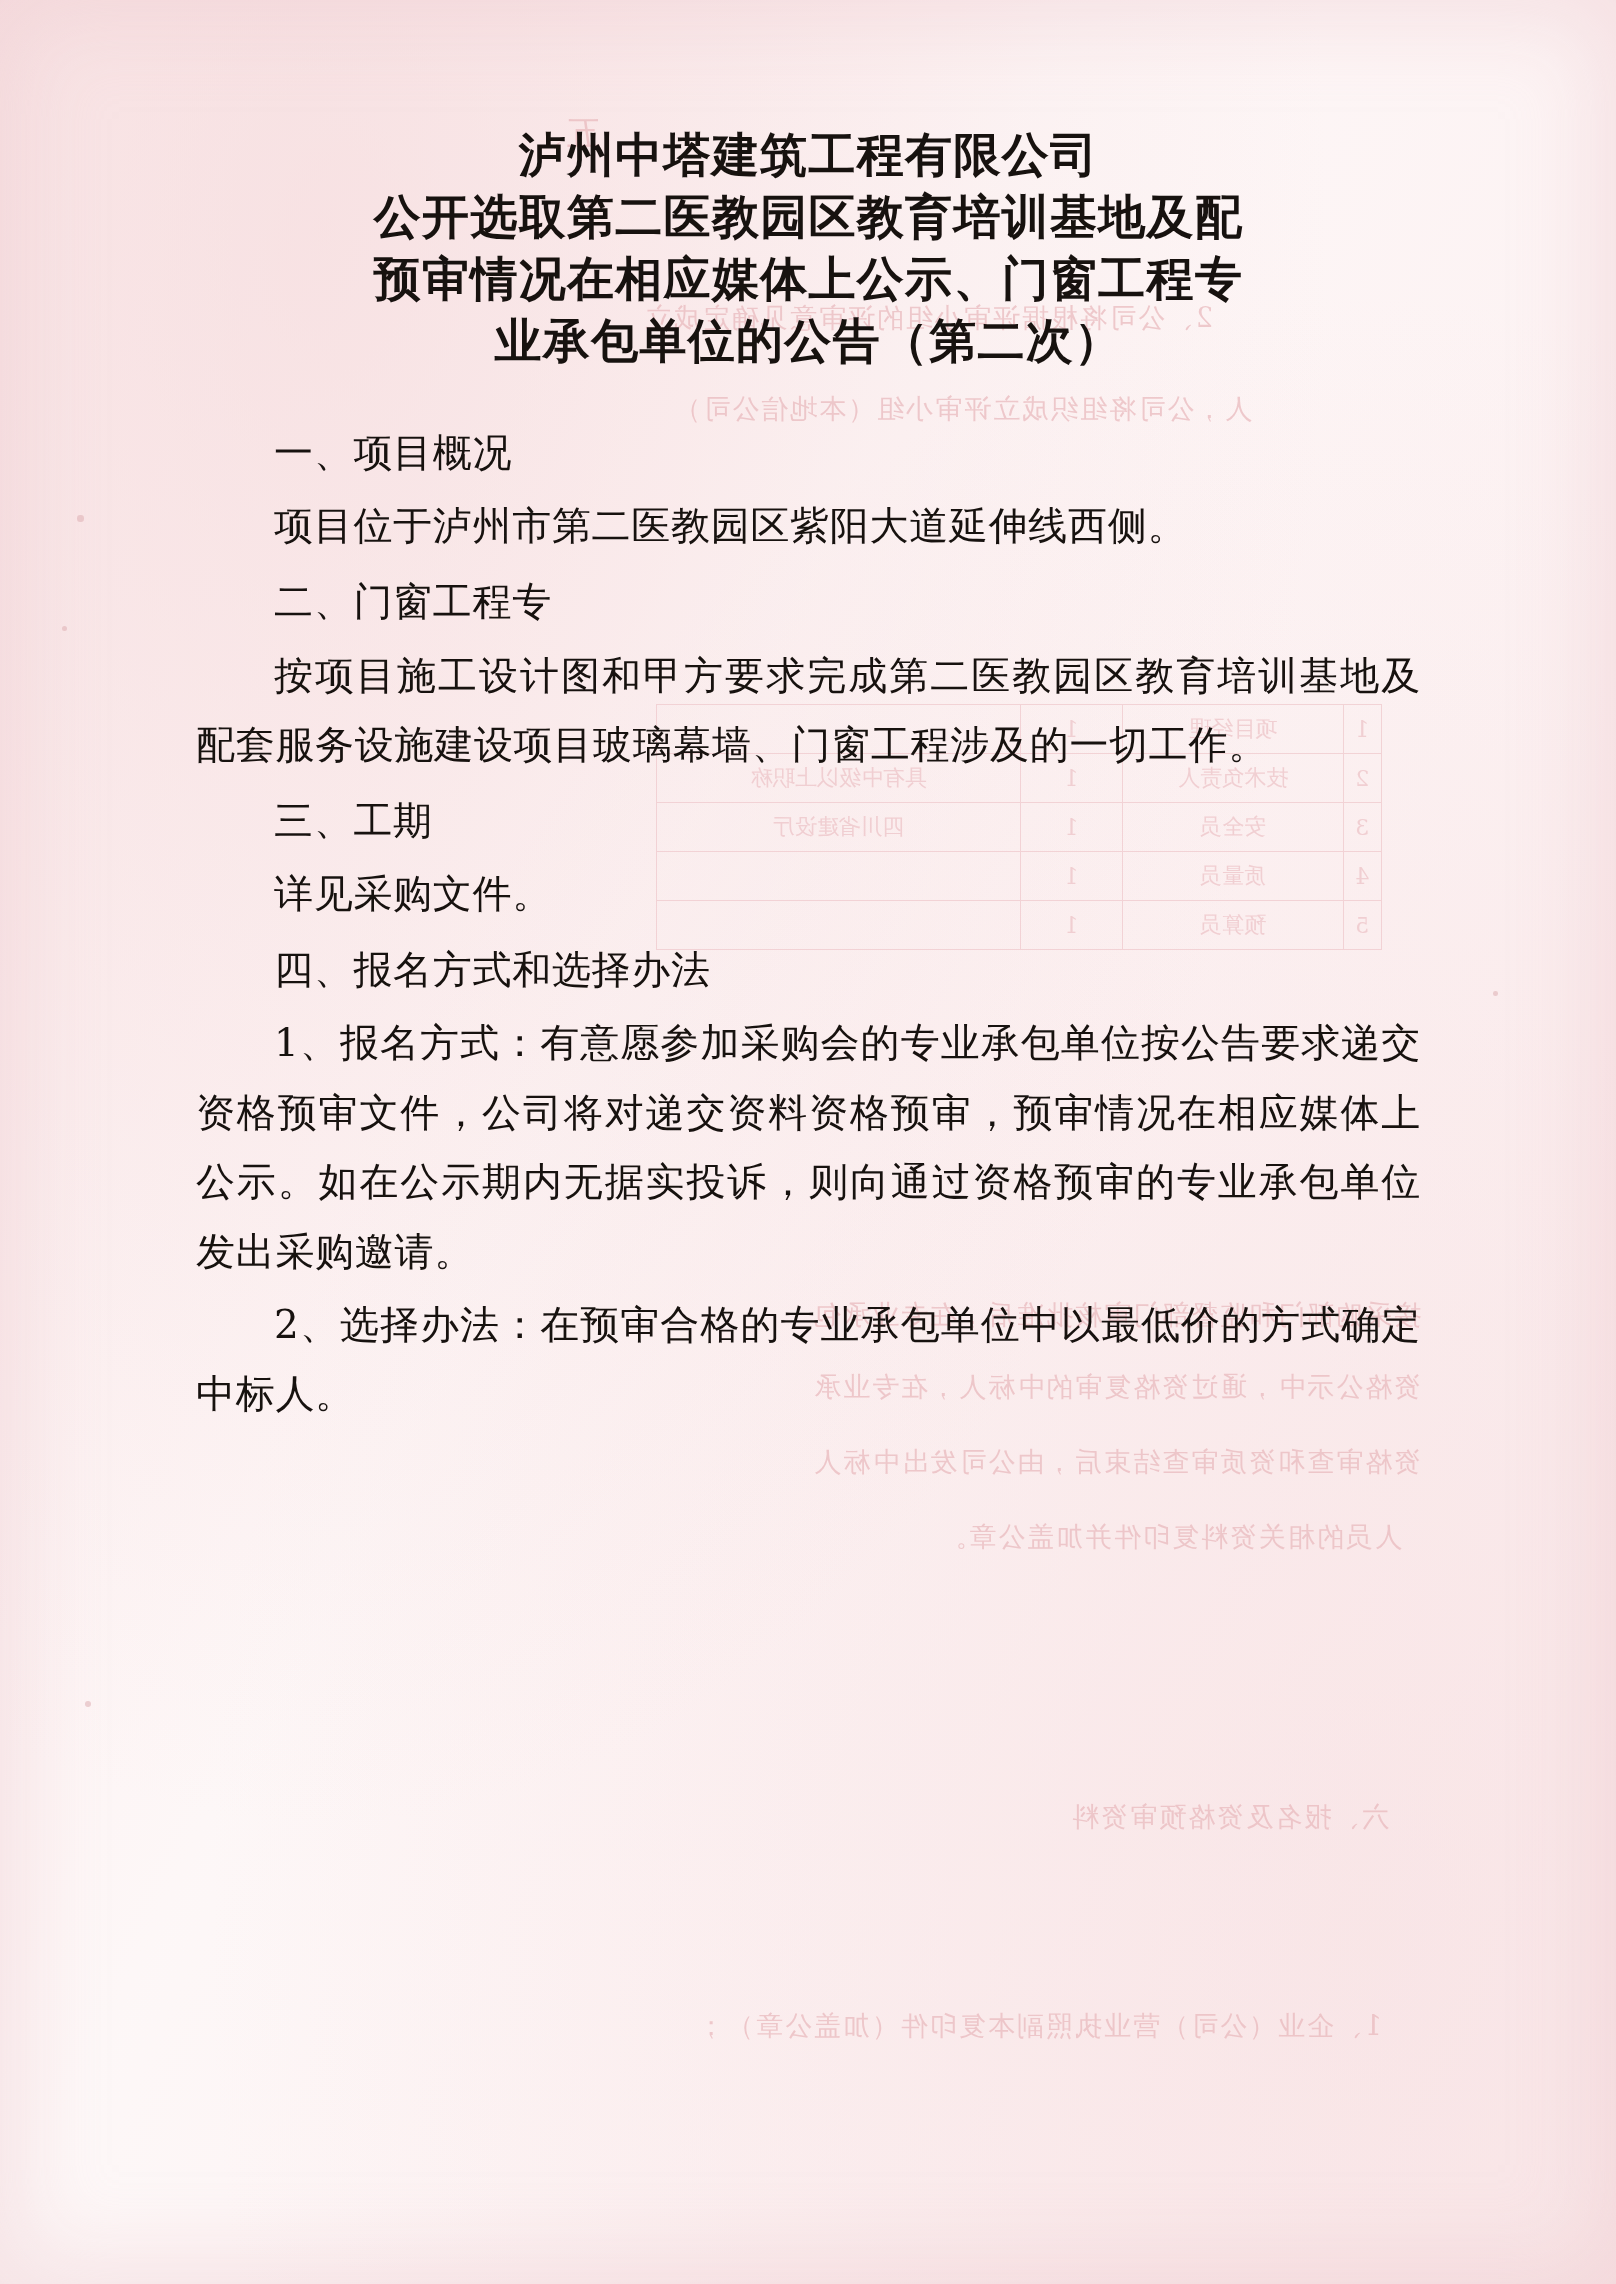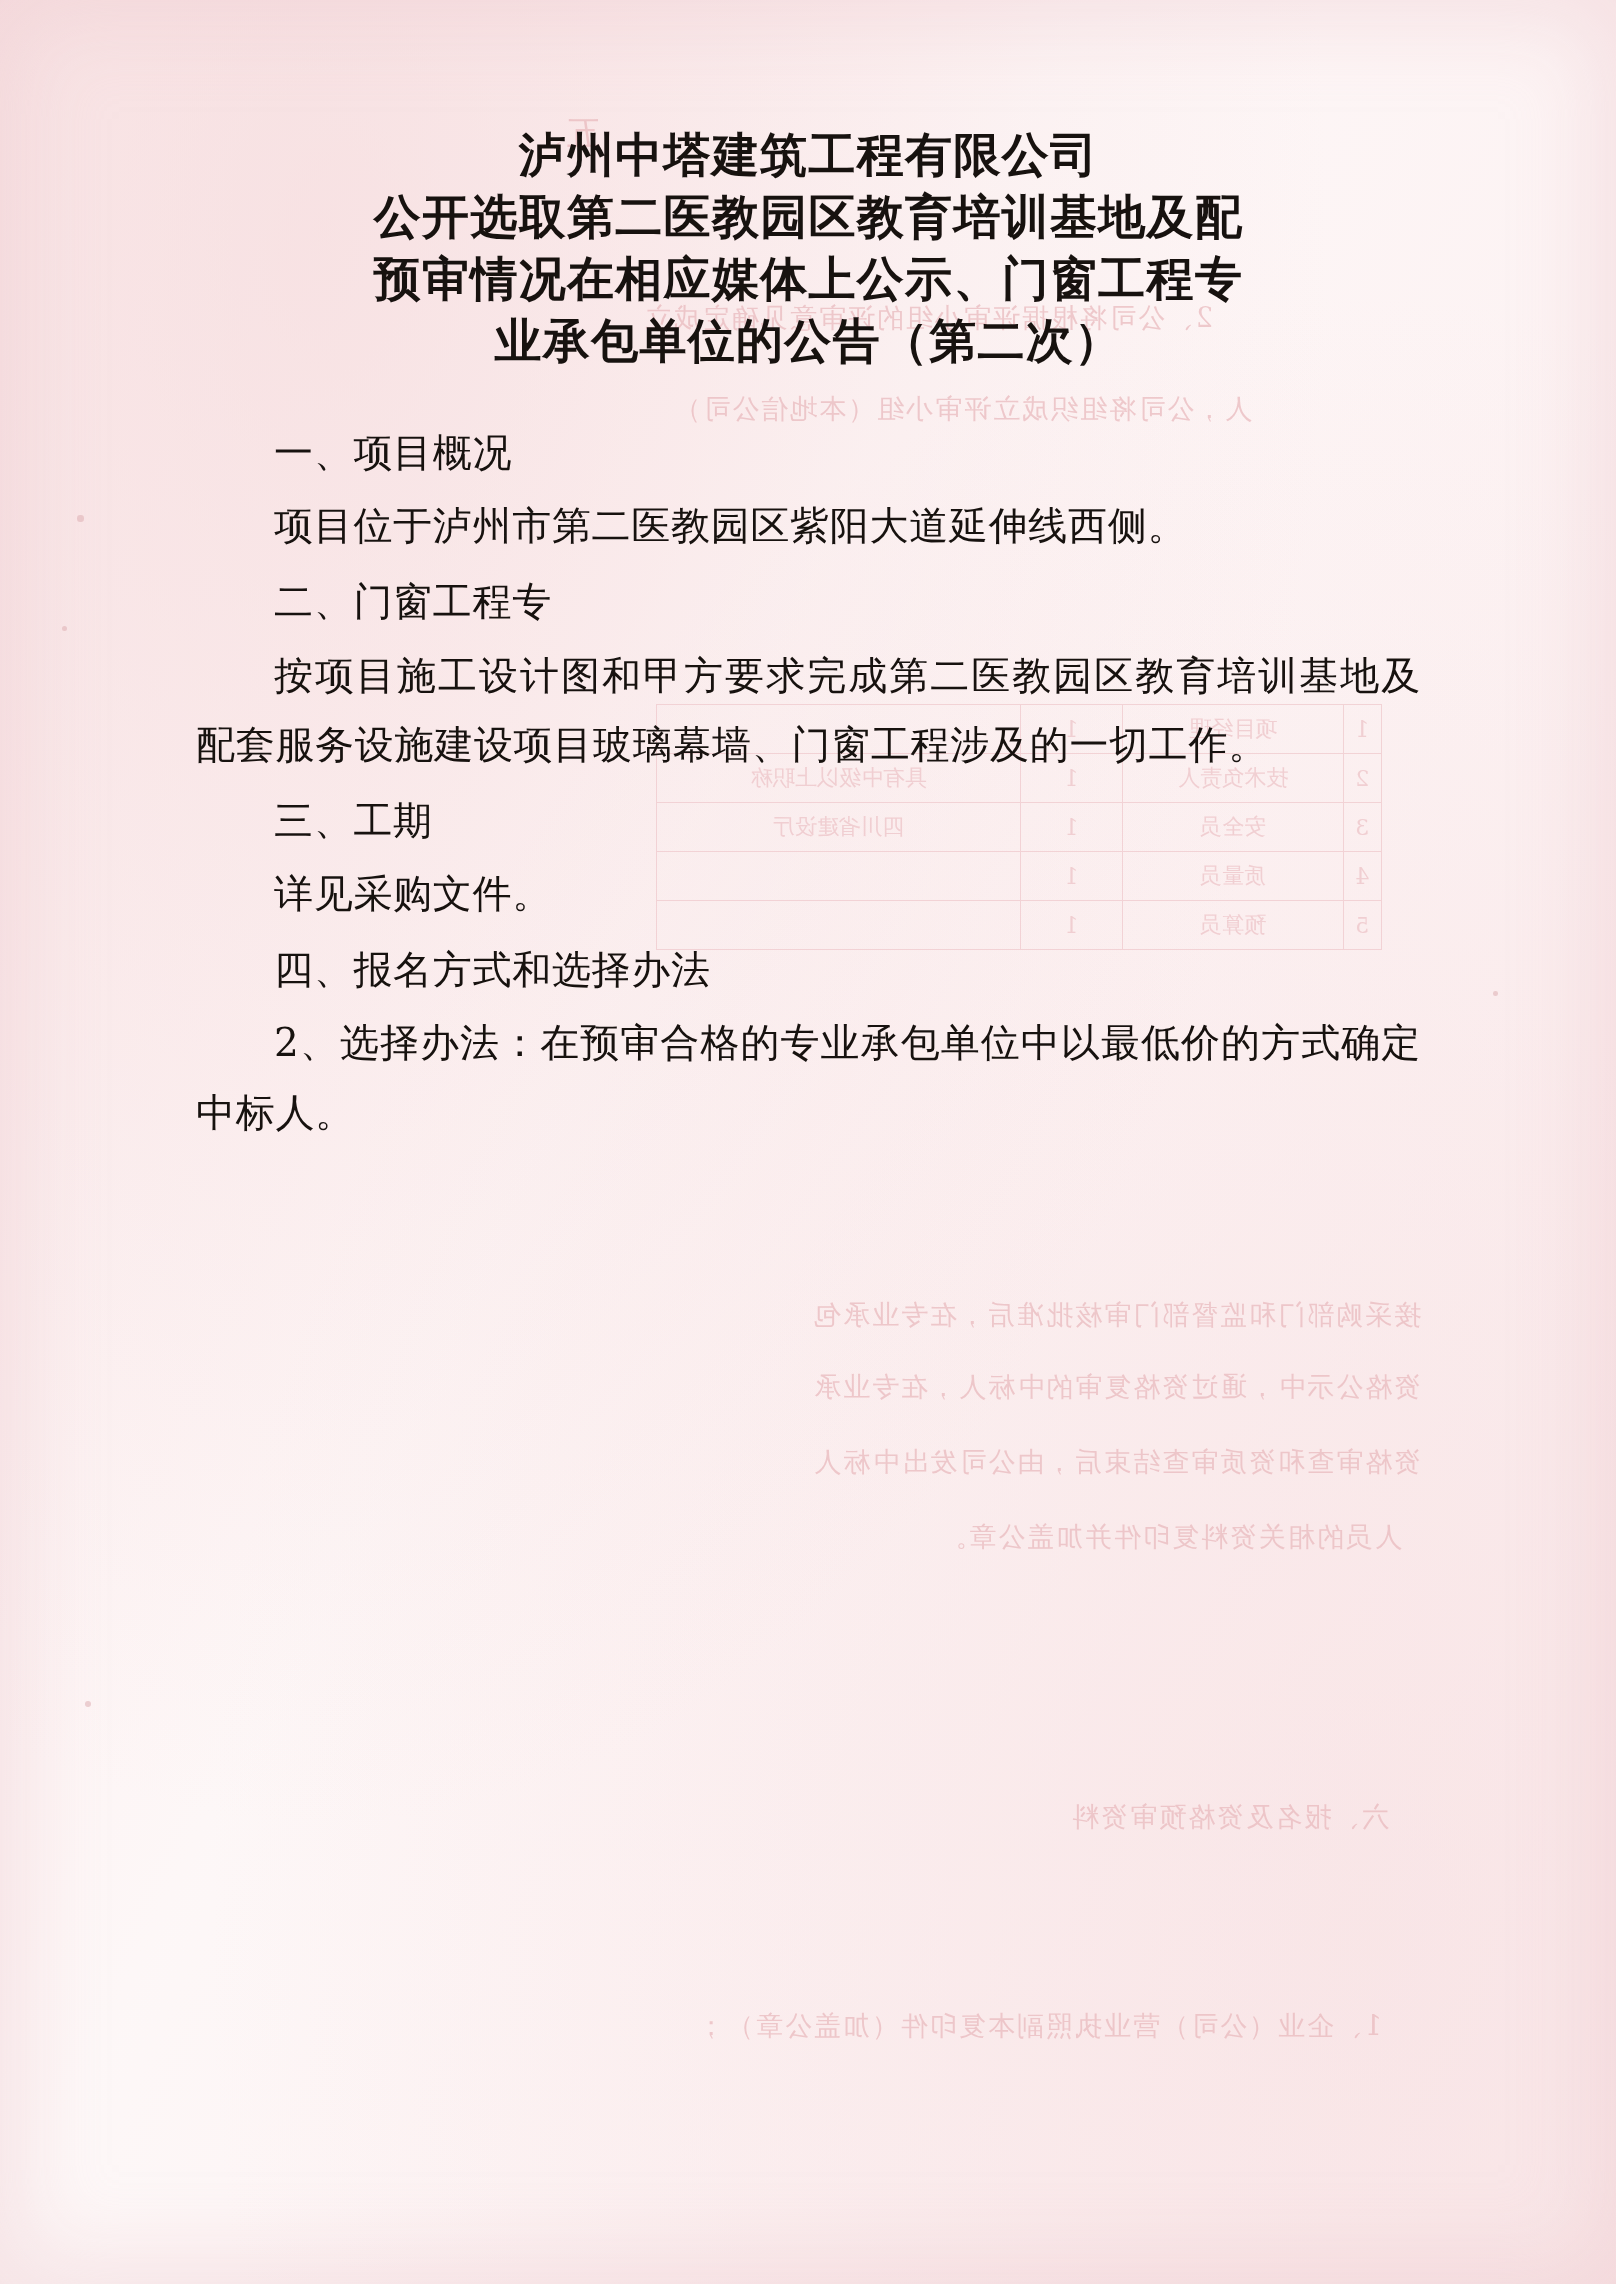--- a/index.html
+++ b/index.html
@@ -172,20 +172,21 @@
     </div>
 
     <div class="body-block">
       <p class="heading">一、项目概况</p>
       <p class="para">项目位于泸州市第二医教园区紫阳大道延伸线西侧。</p>
       <p class="heading">二、门窗工程专</p>
       <p class="para">按项目施工设计图和甲方要求完成第二医教园区教育培训基地及配套服务设施建设项目玻璃幕墙、门窗工程涉及的一切工作。</p>
       <p class="heading">三、工期</p>
       <p class="para">详见采购文件。</p>
       <p class="heading">四、报名方式和选择办法</p>
+      <p class="para">1、报名方式：有意愿参加采购会的专业承包单位按公告要求递交资格预审文件，公司将对递交资料资格预审，预审情况在相应媒体上公示。如在公示期内无据实投诉，则向通过资格预审的专业承包单位发出采购邀请。</p>
       <p class="para">2、选择办法：在预审合格的专业承包单位中以最低价的方式确定中标人。</p>
     </div>
 
   </div>
 
   <div class="speck" style="left:77px; top:515px; width:6.5px; height:6.5px;"></div>
   <div class="speck" style="left:62px; top:626px; width:5.2px; height:5.2px;"></div>
   <div class="speck" style="left:85px; top:1701px; width:5.9px; height:5.9px;"></div>
   <div class="speck" style="left:1493px; top:991px; width:4.6px; height:4.6px;"></div>
 

